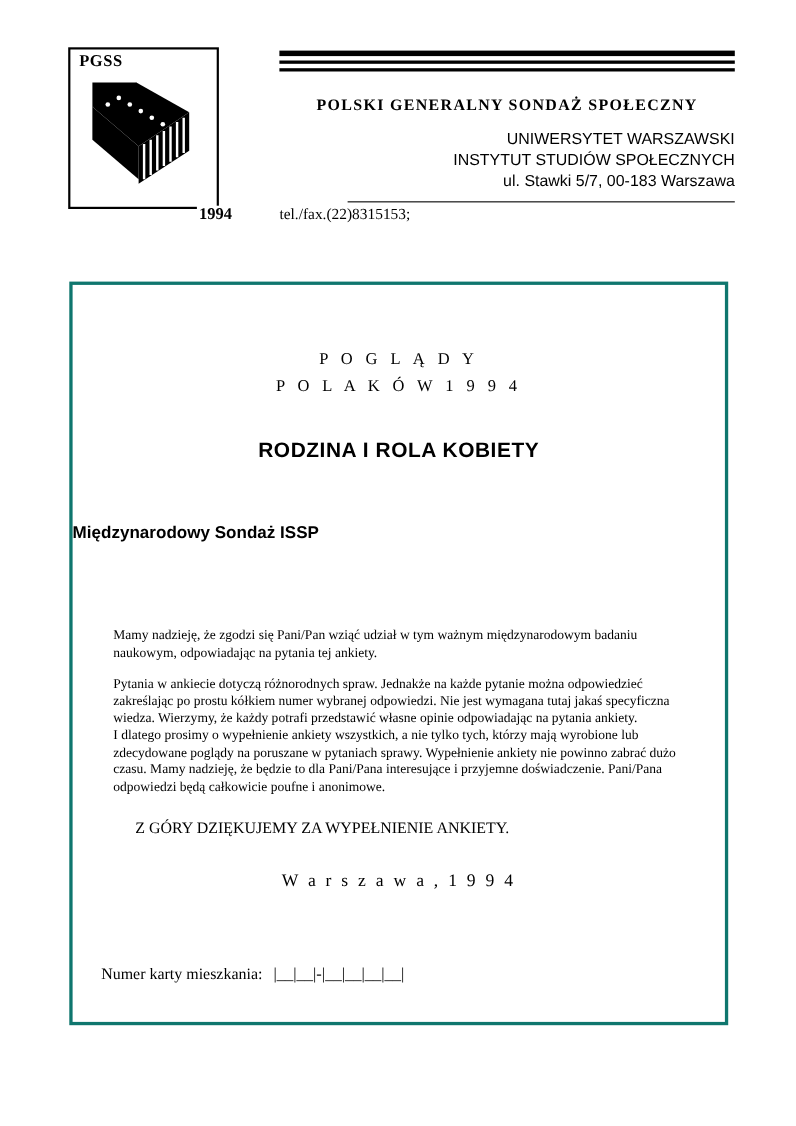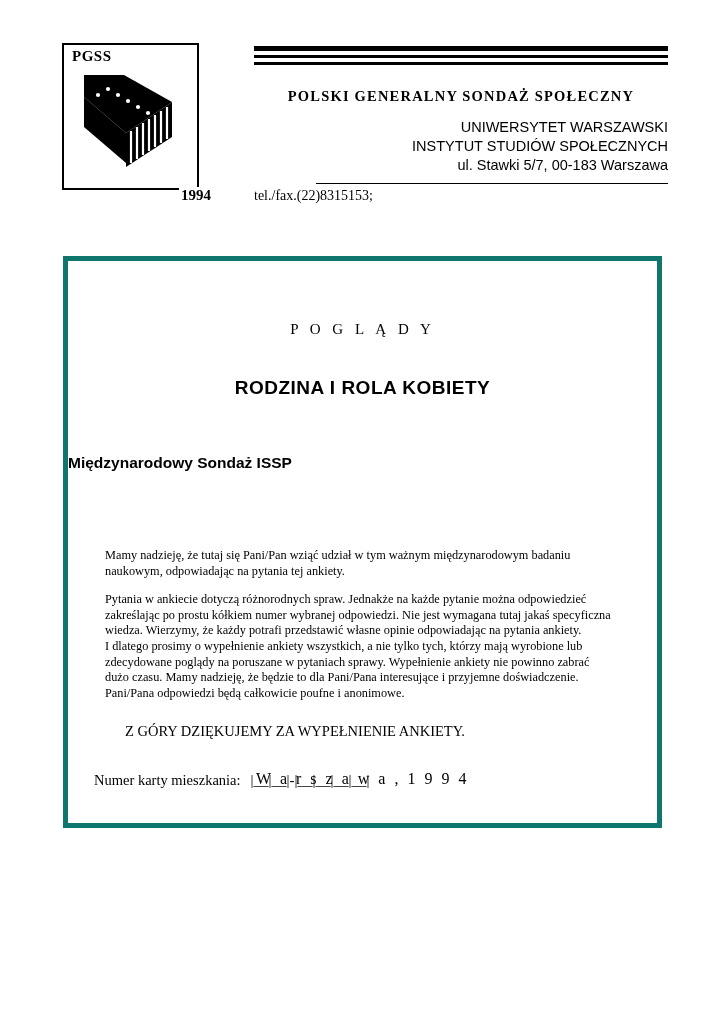--- a/index.html
+++ b/index.html
@@ -118,22 +118,22 @@
     font-family: "Liberation Serif", serif;
     font-size: 14px;
   }
 
   
   .sheet {
     position: absolute;
     left: 63px;
     top: 256px;
     width: 599px;
-    height: 572px;
-    border: 5px solid #0f766e;
+    height: 676px;
+    border: 3px solid #0f766e;
     box-sizing: border-box;
     background: #fff;
   }
 
   .t-poglady {
     margin-top: 56px;
     text-align: center;
     font-family: "Liberation Serif", serif;
     font-size: 15px;
     letter-spacing: 4px;
@@ -247,28 +247,29 @@
   </div>
 
   <div class="hdr-sep"></div>
   <div class="hdr-tel">tel./fax.(22)8315153;</div>
 </div>
 
 <div class="sheet">
 
   <div class="t-poglady">
     <div>P O G L Ą D Y</div>
+    <div>P O L A K Ó W  1 9 9 4</div>
   </div>
 
   <div class="t-main">RODZINA I ROLA KOBIETY</div>
 
   <div class="t-issp">Międzynarodowy Sondaż ISSP</div>
 
   <div class="body-text">
-    <p>Mamy nadzieję, że tutaj się Pani/Pan wziąć udział w tym ważnym międzynarodowym badaniu naukowym, odpowiadając na pytania tej ankiety.</p>
+    <p>Mamy nadzieję, że zgodzi się Pani/Pan wziąć udział w tym ważnym międzynarodowym badaniu naukowym, odpowiadając na pytania tej ankiety.</p>
     <p class="tight">Pytania w ankiecie dotyczą różnorodnych spraw. Jednakże na każde pytanie można odpowiedzieć zakreślając po prostu kółkiem numer wybranej odpowiedzi. Nie jest wymagana tutaj jakaś specyficzna wiedza. Wierzymy, że każdy potrafi przedstawić własne opinie odpowiadając na pytania ankiety.</p>
     <p>I dlatego prosimy o wypełnienie ankiety wszystkich, a nie tylko tych, którzy mają wyrobione lub zdecydowane poglądy na poruszane w pytaniach sprawy. Wypełnienie ankiety nie powinno zabrać dużo czasu. Mamy nadzieję, że będzie to dla Pani/Pana interesujące i przyjemne doświadczenie. Pani/Pana odpowiedzi będą całkowicie poufne i anonimowe.</p>
   </div>
 
   <div class="t-thanks">Z GÓRY DZIĘKUJEMY ZA WYPEŁNIENIE ANKIETY.</div>
 
   <div class="t-place">W a r s z a w a , 1 9 9 4</div>
 
   <div class="card-row">
     <span>Numer karty mieszkania:</span>

